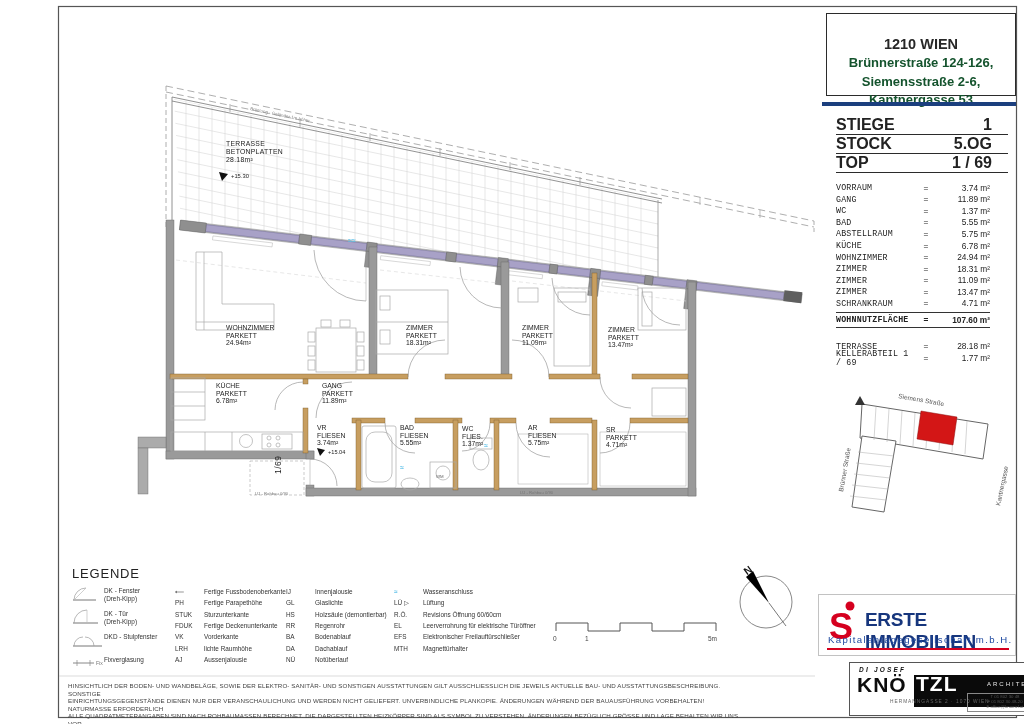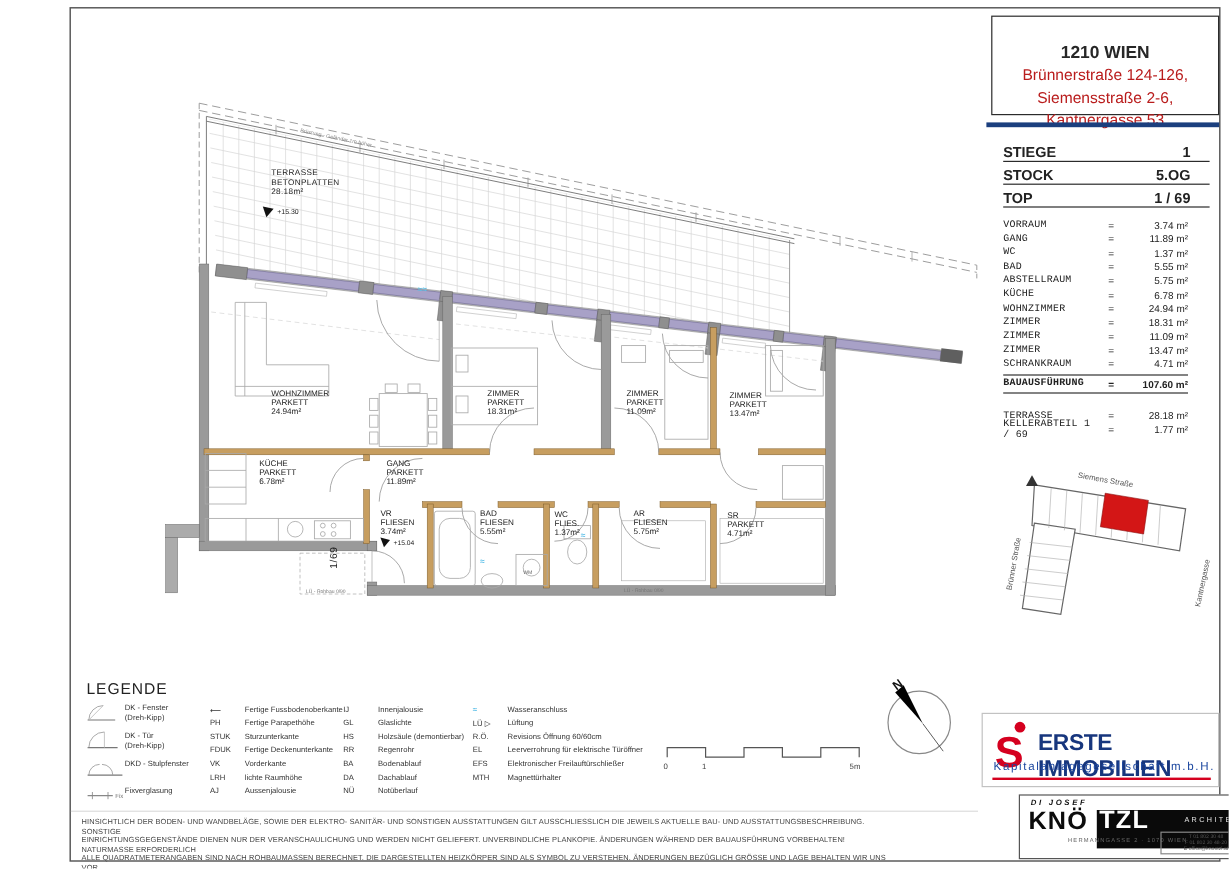--- a/index.html
+++ b/index.html
@@ -5,26 +5,26 @@
   html,body{margin:0;padding:0;background:#fff;}
   .sheet{position:relative;width:1024px;height:724px;background:#fff;overflow:hidden;
          font-family:"Liberation Sans",sans-serif;color:#1a1a1a;}
   .plan-svg{position:absolute;left:0;top:0;width:1024px;height:724px;}
   svg text{font-family:"Liberation Sans",sans-serif;}
 
   
   .addr-box{position:absolute;left:826px;top:13px;width:190px;height:83px;border:1.6px solid #2b2b2b;
             text-align:center;padding-top:21px;box-sizing:border-box;}
   .addr-city{font-size:14.5px;font-weight:600;color:#272727;line-height:19px;}
-  .addr-lines div{font-size:13px;font-weight:400;color:#b91c1c;line-height:18.5px;}
+  .addr-lines div{font-size:13px;font-weight:700;color:#14532d;line-height:18.5px;}
   .blue-rule{position:absolute;left:822px;top:102px;width:194px;height:4px;background:#1b3f7e;}
 
   .unit-table{position:absolute;left:836px;top:116px;width:172px;}
-  .urow{display:flex;justify-content:space-between;align-items:flex-end;height:18px;
-        border-bottom:1.2px solid #2b2b2b;font-size:12px;font-weight:bold;color:#222;}
+  .urow{display:flex;justify-content:space-between;align-items:flex-start;height:18px;
+        border-bottom:1.2px solid #2b2b2b;font-size:16px;font-weight:bold;color:#222;}
   .urow .uval{padding-right:16px;}
 
   .areas-wrap{position:absolute;left:836px;top:182px;width:154px;font-size:8.3px;color:#222;}
   .arow{display:flex;align-items:center;height:11.55px;}
   .alabel{flex:1;text-align:left;letter-spacing:.2px;font-family:Liberation Mono, monospace;}
   .aeq{width:28px;text-align:center;}
   .aval{width:50px;text-align:right;}
   .total-row{border-top:1px solid #333;border-bottom:1px solid #333;font-weight:bold;
              margin-top:3px;padding:1px 0;}
   .extras{margin-top:13px;}
@@ -506,21 +506,21 @@
           <span class="aval">13.47 m²</span>
         </div>
 
         <div class="arow">
           <span class="alabel">SCHRANKRAUM</span>
           <span class="aeq">=</span>
           <span class="aval">4.71 m²</span>
         </div>
       </div>
     <div class="arow total-row">
-      <span class="alabel">BAUAUSFÜHRUNG</span>
+      <span class="alabel">WOHNNUTZFLÄCHE</span>
       <span class="aeq">=</span>
       <span class="aval">107.60 m²</span>
     </div>
     <div class="extras">
 
         <div class="arow">
           <span class="alabel">TERRASSE</span>
           <span class="aeq">=</span>
           <span class="aval">28.18 m²</span>
         </div>

